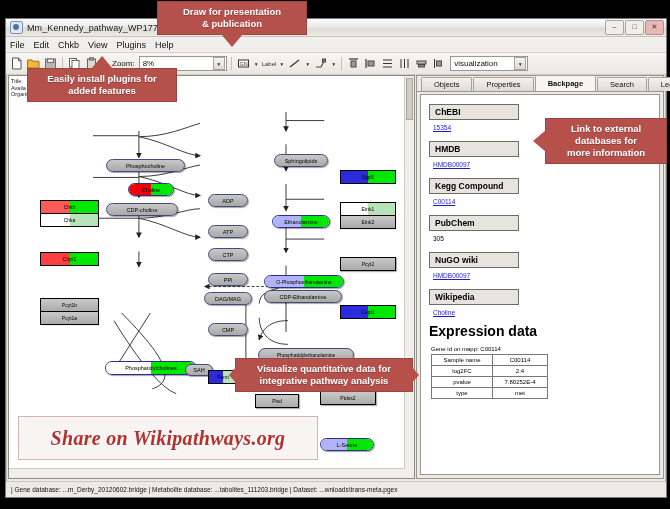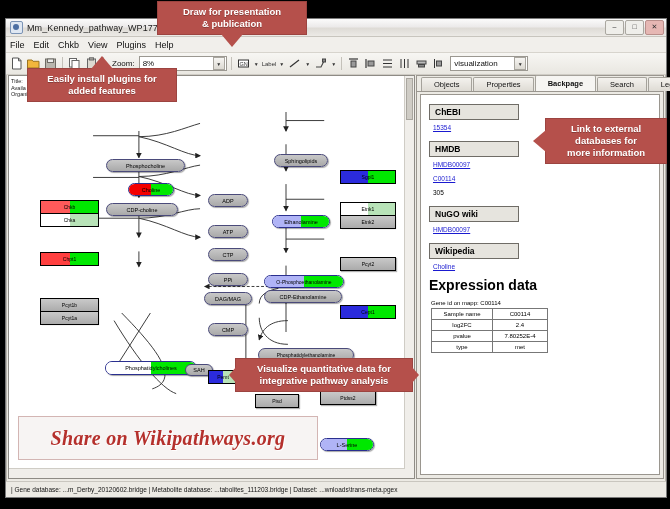--- a/index.html
+++ b/index.html
@@ -544,22 +544,24 @@
         </div>
 
         <div class="backpage">
           <div class="bp-inner">
             <div class="bp-h">ChEBI</div>
             <a class="bp-link" href="#">15354</a>
 
             <div class="bp-h">HMDB</div>
             <a class="bp-link" href="#">HMDB00097</a>
 
+            <div class="bp-h">Kegg Compound</div>
             <a class="bp-link" href="#">C00114</a>
 
+            <div class="bp-h">PubChem</div>
             <span class="bp-plain">305</span>
 
             <div class="bp-h">NuGO wiki</div>
             <a class="bp-link" href="#">HMDB00097</a>
 
             <div class="bp-h">Wikipedia</div>
             <a class="bp-link" href="#">Choline</a>
 
             <div class="bp-exp">Expression data</div>
             <div class="bp-gid">Gene id on mapp: C00114</div>

